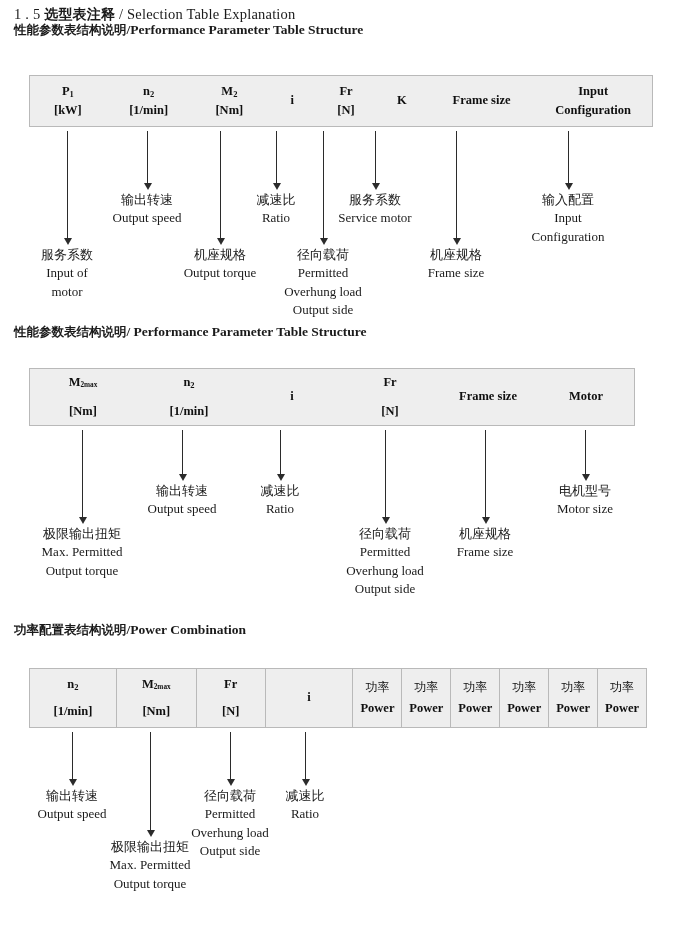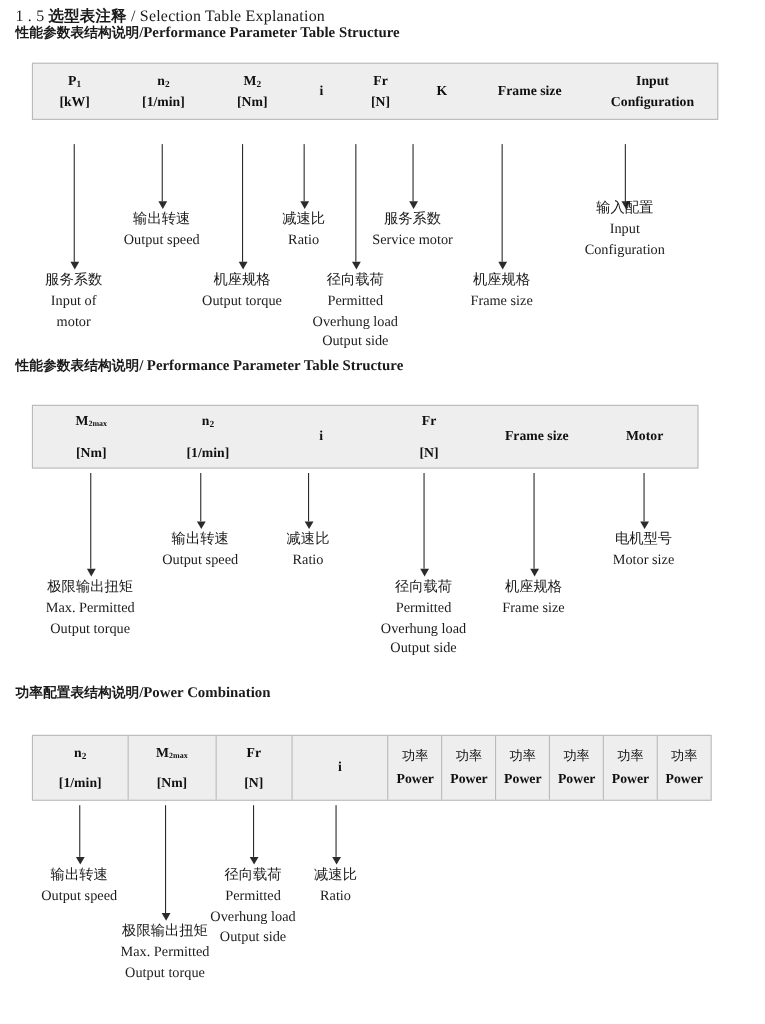--- a/index.html
+++ b/index.html
@@ -127,21 +127,21 @@
   <span class="num">1 . 5</span>
   <span class="cn">选型表注释</span>
   <span class="num">/</span>
   <span class="en">Selection Table Explanation</span>
 </div>
 
 <div class="sec-head" style="top:22px;">
   <span class="cn">性能参数表结构说明</span><span class="en">/</span><span class="en">Performance Parameter Table Structure</span>
 </div>
 
-<div class="ptable" style="left:29px; top:57px; width:624px; height:52px;">
+<div class="ptable" style="left:29px; top:75px; width:624px; height:52px;">
   <div class="cell" style="width:76px;">
     <span><span>P</span><sub>1</sub></span>
     <span class="l2">[kW]</span>
   </div>
   <div class="cell" style="width:86px;">
     <span><span>n</span><sub>2</sub></span>
     <span class="l2">[1/min]</span>
   </div>
   <div class="cell" style="width:76px;">
     <span><span>M</span><sub>2</sub></span>
@@ -223,21 +223,21 @@
   <span class="en">Output side</span>
 </div>
 <div class="anno" style="left:375px; top:191px; transform:translateX(-50%);">
   <span class="cn">服务系数</span>
   <span class="en">Service motor</span>
 </div>
 <div class="anno" style="left:456px; top:246px; transform:translateX(-50%);">
   <span class="cn">机座规格</span>
   <span class="en">Frame size</span>
 </div>
-<div class="anno" style="left:568px; top:181px; transform:translateX(-50%);text-align:center;">
+<div class="anno" style="left:568px; top:191px; transform:translateX(-50%);text-align:center;">
   <span class="cn">输入配置</span>
   <span class="en">Input</span>
   <span class="en">Configuration</span>
 </div>
 
 <div class="sec-head" style="top:324px;">
   <span class="cn">性能参数表结构说明</span><span class="en">/</span> <span class="en">Performance Parameter Table Structure</span>
 </div>
 
 <div class="ptable" style="left:29px; top:368px; width:606px; height:58px;">

